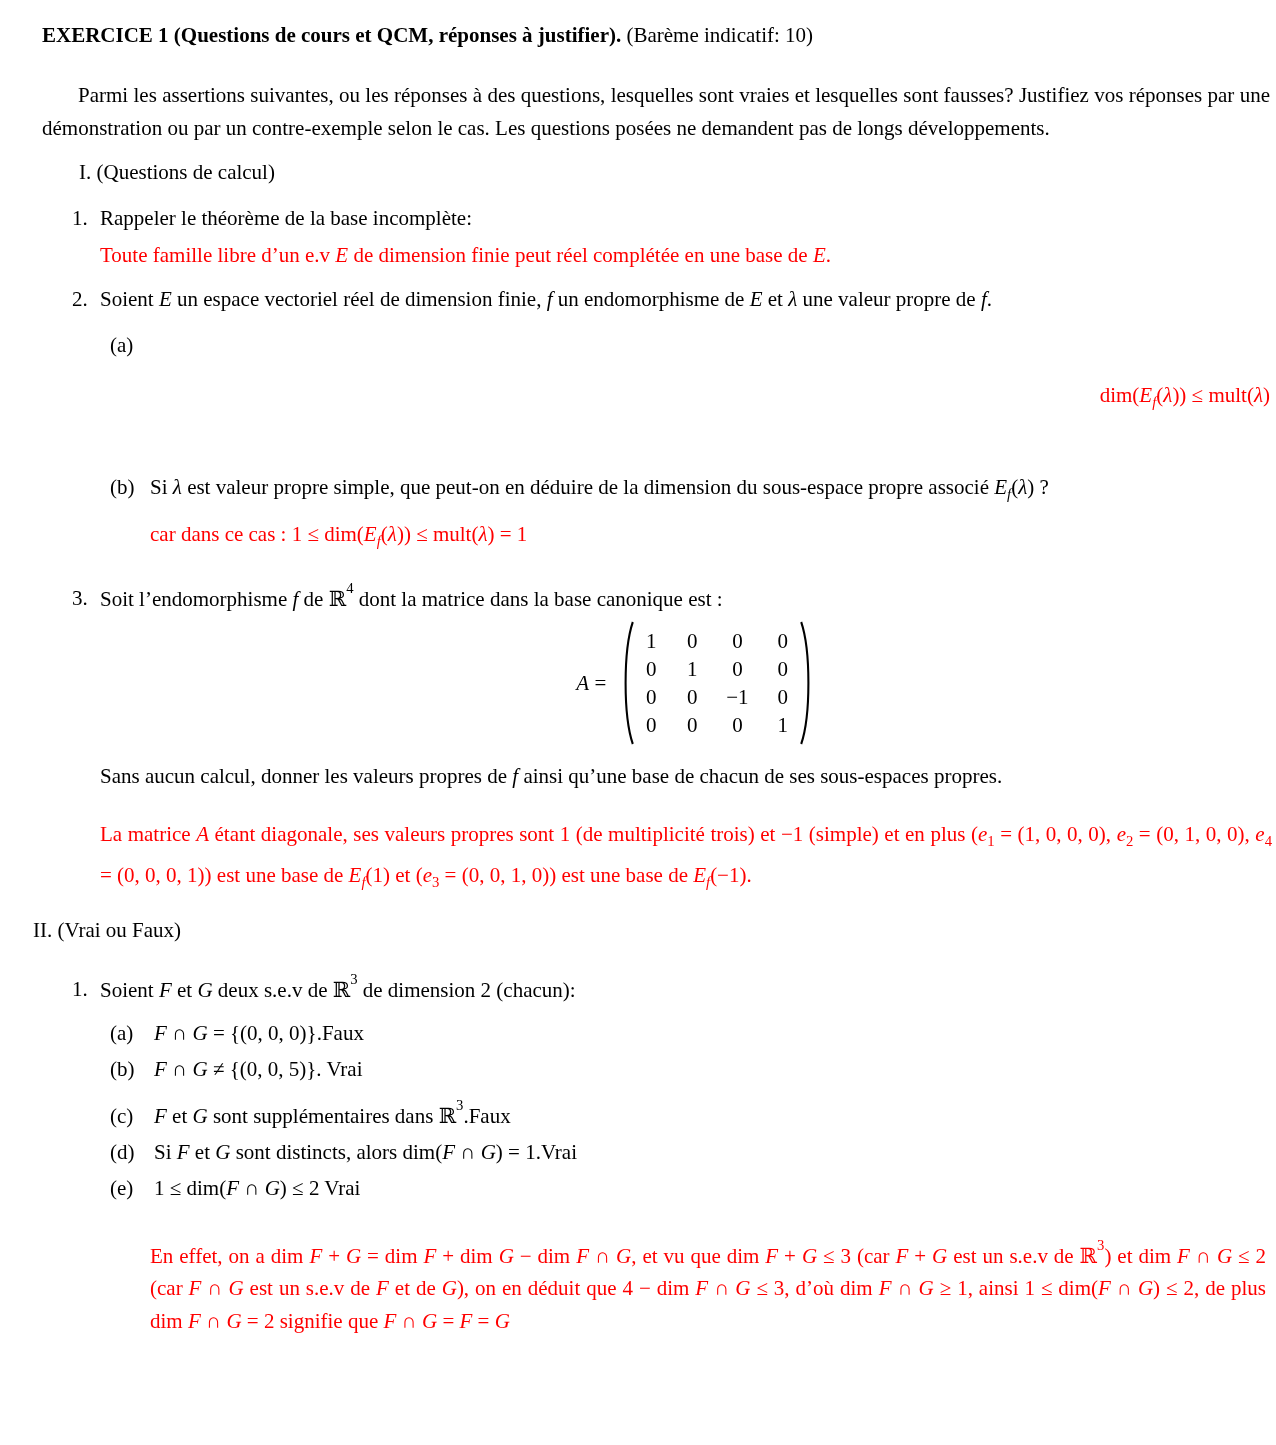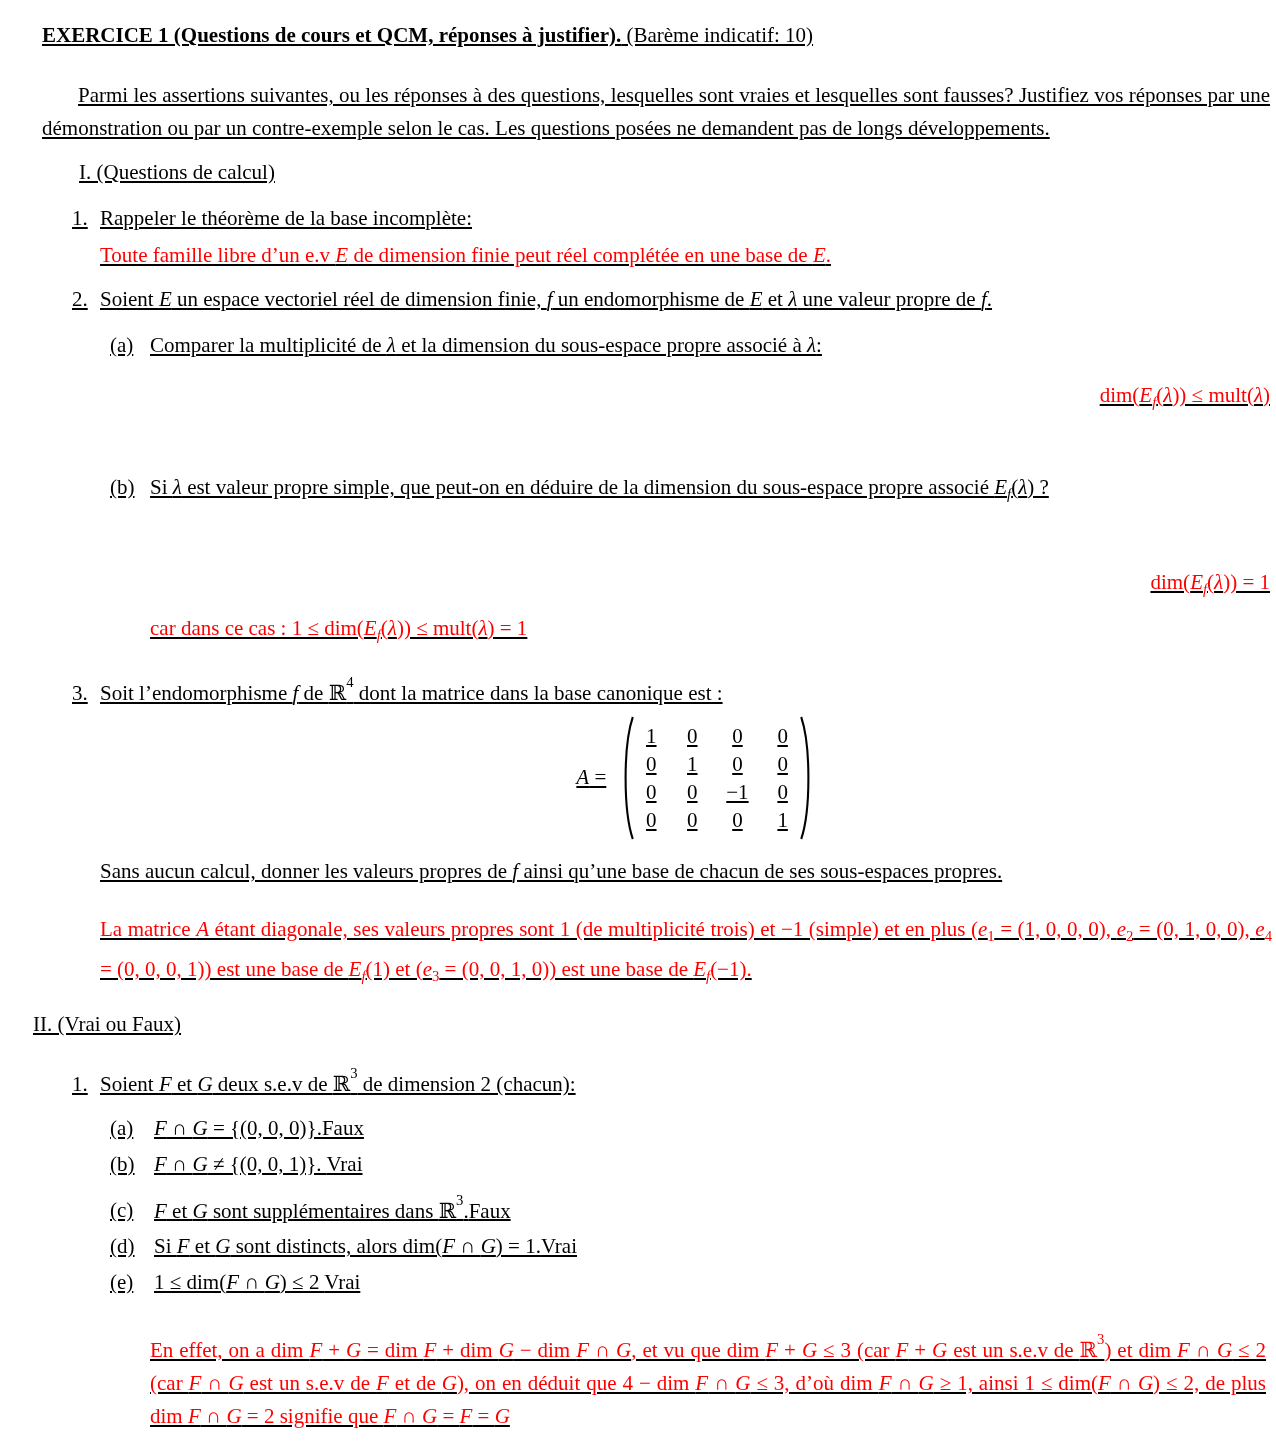--- a/index.html
+++ b/index.html
@@ -7,21 +7,21 @@
     background: #ffffff;
   }
   body {
     width: 1276px; height: 1445px;
     overflow: hidden;
     color: #000000;
     font-family: "Liberation Serif", "DejaVu Serif", "DejaVu Sans", serif;
     font-size: 21px;
     line-height: 33px;
   }
-  .page { position: relative; width: 1276px; height: 1269px; text-decoration: underline; }
+  .page { position: relative; width: 1276px; height: 1269px; }
 
   
   .i    { font-style: italic; }
   .b    { font-weight: bold; }
   .r    { color: #000000; }
   .sub  { font-size: 70%; vertical-align: -16%; }
   .isub { font-style: italic; font-size: 70%; vertical-align: -16%; }
   .sup  { font-size: 70%; vertical-align: 38%; }
 
   .red  { color: #ff0000; }
@@ -119,31 +119,29 @@
 
   <div class="ans-q1 red"><span>Toute famille libre d’un e.v </span><span class="i">E</span><span> de dimension finie peut réel complétée en une base de </span><span class="i">E</span><span>.</span></div>
 
   <div class="row qrow mt-q2">
     <span class="lbl">2.</span>
     <span><span>Soient </span><span class="i">E</span><span> un espace vectoriel réel de dimension finie, </span><span class="i">f</span><span> un endomorphisme de </span><span class="i">E</span><span> et </span><span class="i">λ</span><span> une valeur propre de </span><span class="i">f</span><span>.</span></span>
   </div>
 
   <div class="row subrow mt-2a">
     <span class="lbl">(a)</span>
-    <span><span>Comparer la multiplicité de </span><span class="i">λ</span><span> et la dimension du sous-espace propre associé à </span><span class="i">λ</span><span>:</span></span>
   </div>
 
   <div class="formula f1 red"><span>dim(</span><span class="i">E</span><span class="isub">f</span><span>(</span><span class="i">λ</span><span>)) ≤ mult(</span><span class="i">λ</span><span>)</span></div>
 
   <div class="row subrow mt-2b">
     <span class="lbl">(b)</span>
     <span><span>Si </span><span class="i">λ</span><span> est valeur propre simple, que peut-on en déduire de la dimension du sous-espace propre associé </span><span class="i">E</span><span class="isub">f</span><span>(</span><span class="i">λ</span><span>) ?</span></span>
   </div>
 
-  <div class="formula f2 red"><span>dim(</span><span class="i">E</span><span class="isub">f</span><span>(</span><span class="i">λ</span><span>)) = 1</span></div>
 
   <div class="reason red"><span>car dans ce cas : 1 ≤ dim(</span><span class="i">E</span><span class="isub">f</span><span>(</span><span class="i">λ</span><span>)) ≤ mult(</span><span class="i">λ</span><span>) = 1</span></div>
 
   <div class="row qrow mt-q3">
     <span class="lbl">3.</span>
     <span><span>Soit l’endomorphisme </span><span class="i">f</span><span> de </span><span>ℝ</span><span class="sup">4</span><span> dont la matrice dans la base canonique est :</span></span>
   </div>
 
   <div class="matrix-wrap">
     <span class="mat-lhs"><span class="i">A</span><span> =</span></span>
@@ -183,21 +181,21 @@
     <span class="lbl">1.</span>
     <span><span>Soient </span><span class="i">F</span><span> et </span><span class="i">G</span><span> deux s.e.v de </span><span>ℝ</span><span class="sup">3</span><span> de dimension 2 (chacun):</span></span>
   </div>
 
   <div class="row item mt-itema">
     <span class="lbl">(a)</span>
     <span><span class="i">F</span><span> ∩ </span><span class="i">G</span><span> = {(0, 0, 0)}.</span><span class="r">Faux</span></span>
   </div>
   <div class="row item">
     <span class="lbl">(b)</span>
-    <span><span class="i">F</span><span> ∩ </span><span class="i">G</span><span> ≠ {(0, 0, 1)}. </span><span class="r">Vrai</span></span>
+    <span><span class="i">F</span><span> ∩ </span><span class="i">G</span><span> ≠ {(0, 0, 5)}. </span><span class="r">Vrai</span></span>
   </div>
   <div class="row item">
     <span class="lbl">(c)</span>
     <span><span class="i">F</span><span> et </span><span class="i">G</span><span> sont supplémentaires dans </span><span>ℝ</span><span class="sup">3</span><span>.</span><span class="r">Faux</span></span>
   </div>
   <div class="row item">
     <span class="lbl">(d)</span>
     <span><span>Si </span><span class="i">F</span><span> et </span><span class="i">G</span><span> sont distincts, alors dim(</span><span class="i">F</span><span> ∩ </span><span class="i">G</span><span>) = 1.</span><span class="r">Vrai</span></span>
   </div>
   <div class="row item">

